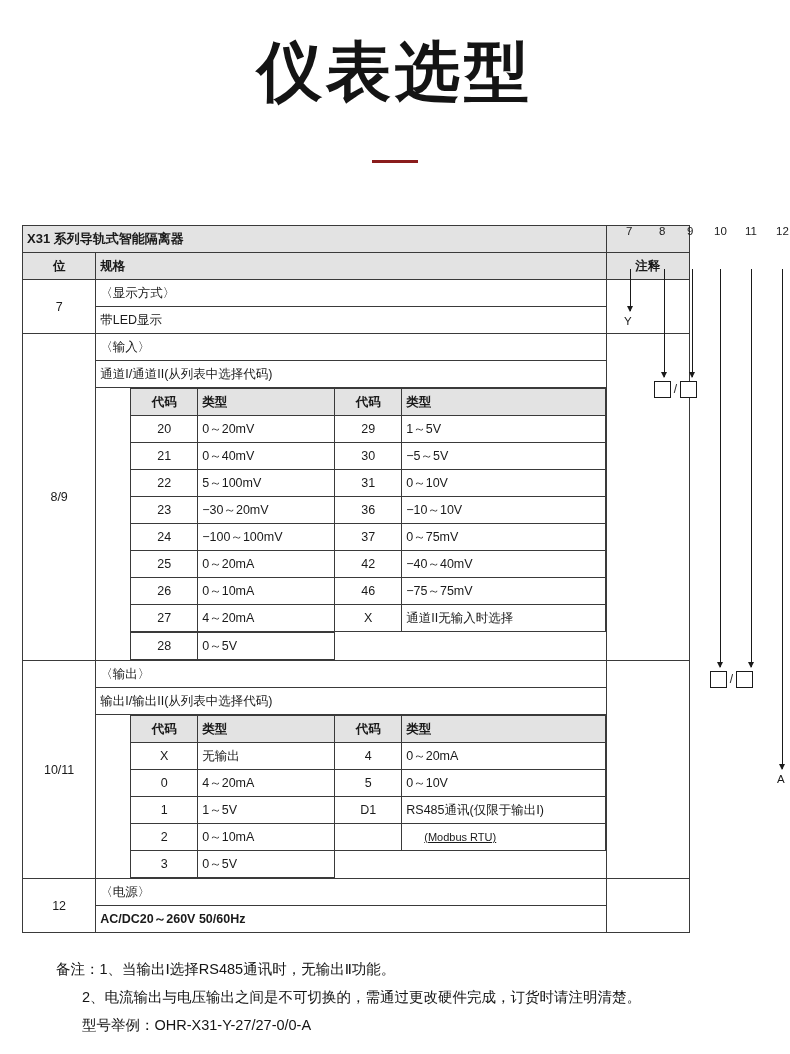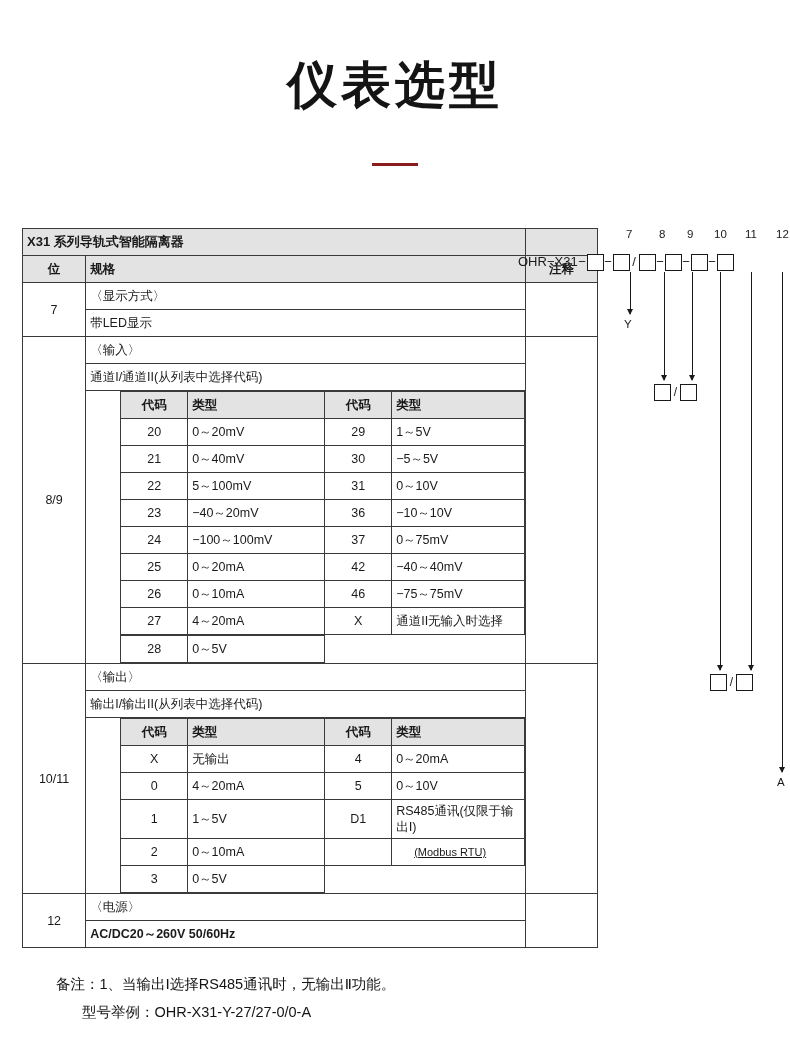--- a/index.html
+++ b/index.html
@@ -6,41 +6,41 @@
   body{
     width:790px;height:1054px;
     background:#ffffff;
     font-family:"Liberation Sans","DejaVu Sans",sans-serif;
     color:#1a1a1a;
     position:relative;
     overflow:hidden;
   }
   .page-title{
     text-align:center;
-    font-size:50px;
+    font-size:65px;
     font-weight:bold;
     letter-spacing:4px;
     color:#141414;
-    margin-top:52px;
+    margin-top:28px;
     font-family:Liberation Sans, sans-serif;
   }
   .title-rule{
     width:46px;height:3px;background:#8a1c1c;
     margin:44px auto 0 auto;
   }
 
   
   .sel-wrap{
     position:relative;
     margin:62px 0 0 22px;
     width:748px;
   }
   table.sel{
     border-collapse:collapse;
-    width:576px;
+    width:668px;
     table-layout:fixed;
     font-size:12.5px;
   }
   table.sel td{
     border:1px solid #3a3a3a;
     padding:3px 4px;
     vertical-align:middle;
     height:20px;
     line-height:16px;
   }
@@ -206,21 +206,21 @@
                 <td class="ic4">−5～5V</td>
               </tr>
               <tr>
                 <td class="ic1">22</td>
                 <td class="ic2">5～100mV</td>
                 <td class="ic3">31</td>
                 <td class="ic4">0～10V</td>
               </tr>
               <tr>
                 <td class="ic1">23</td>
-                <td class="ic2">−40～20mV</td>
+                <td class="ic2">−30～20mV</td>
                 <td class="ic3">36</td>
                 <td class="ic4">−10～10V</td>
               </tr>
               <tr>
                 <td class="ic1">24</td>
                 <td class="ic2">−100～100mV</td>
                 <td class="ic3">37</td>
                 <td class="ic4">0～75mV</td>
               </tr>
               <tr>
@@ -328,23 +328,20 @@
 
     <div class="num-row">
       <span class="num" style="left:108px;">7</span>
       <span class="num" style="left:141px;">8</span>
       <span class="num" style="left:169px;">9</span>
       <span class="num" style="left:196px;">10</span>
       <span class="num" style="left:227px;">11</span>
       <span class="num" style="left:258px;">12</span>
     </div>
 
-    <div class="code-line">
-      <span>OHR−X31</span><span class="dash">−</span><span class="box"></span><span class="dash">−</span><span class="box"></span><span class="dash">/</span><span class="box"></span><span class="dash">−</span><span class="box"></span><span class="dash">−</span><span class="box"></span><span class="dash">−</span><span class="box"></span>
-    </div>
 
     <div class="arrow" style="left:112px;top:44px;height:42px;"></div>
     <div class="alabel" style="left:106px;top:90px;">Y</div>
 
     <div class="arrow" style="left:146px;top:44px;height:108px;"></div>
     <div class="arrow" style="left:174px;top:44px;height:108px;"></div>
     <div class="mid-boxes" style="left:136px;top:156px;">
       <span class="box"></span><span class="dash">/</span><span class="box"></span>
     </div>
 
@@ -356,15 +353,16 @@
 
     <div class="arrow" style="left:264px;top:44px;height:500px;"></div>
     <div class="alabel" style="left:259px;top:548px;">A</div>
   </div>
 </div>
 
 <div class="notes">
   <div>
     <span>备注：</span><span>1、当输出Ⅰ选择RS485通讯时，无输出Ⅱ功能。</span>
   </div>
+  <div class="ind">2、电流输出与电压输出之间是不可切换的，需通过更改硬件完成，订货时请注明清楚。</div>
   <div class="ind">型号举例：OHR-X31-Y-27/27-0/0-A</div>
 
 </div>
 
 </body></html>

